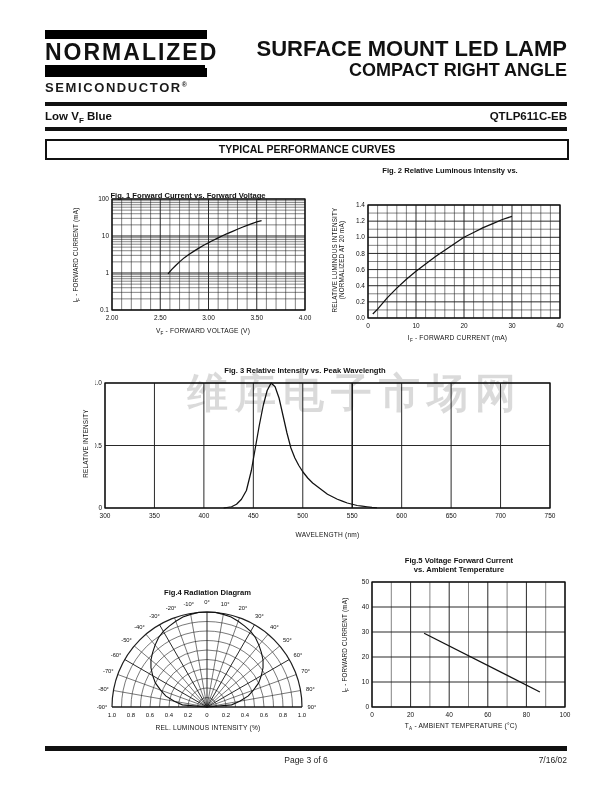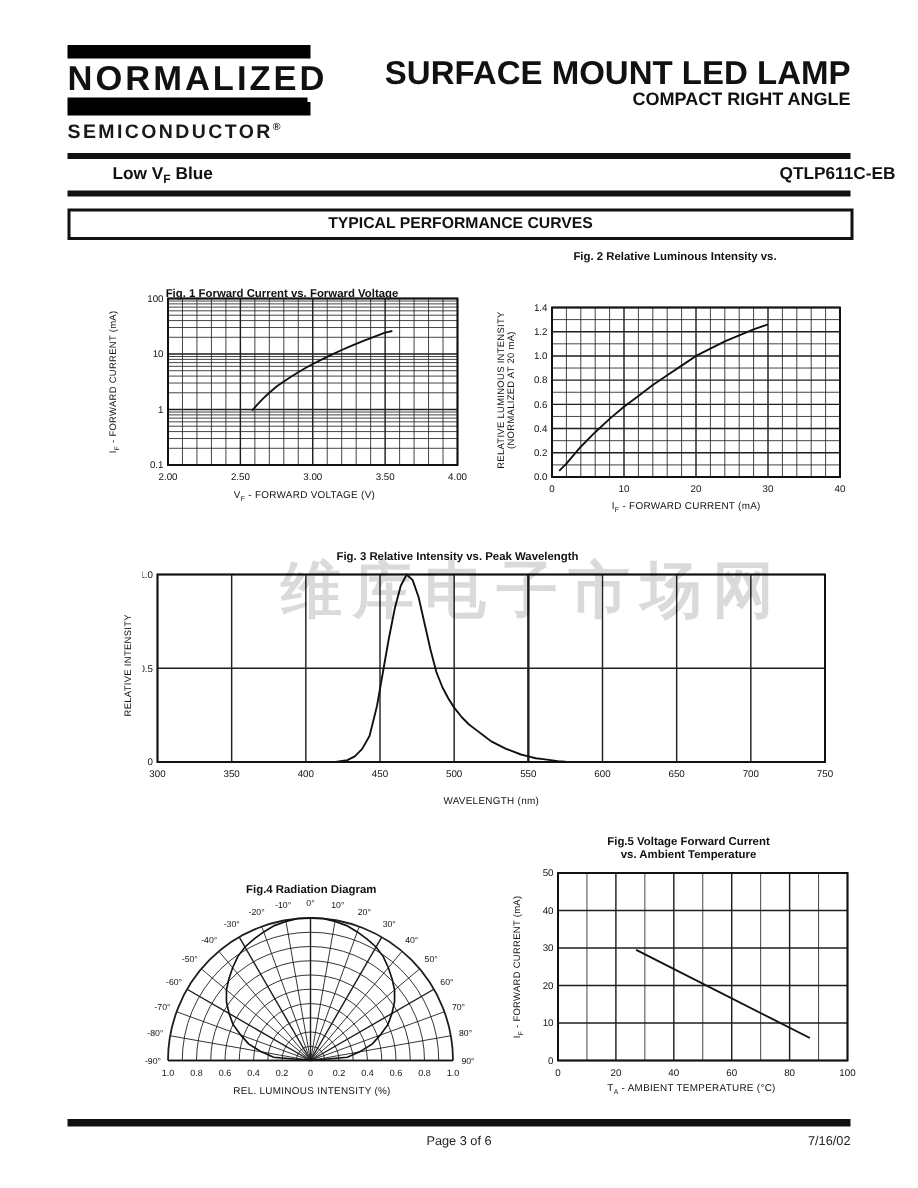--- a/index.html
+++ b/index.html
@@ -7,21 +7,21 @@
         font-family:"Liberation Sans",sans-serif;color:#111;overflow:hidden;
         box-shadow:0 0 0 1px #cfcfcf;}
   .abs{position:absolute;}
   
   .logo-bar{background:#000;height:9px;width:162px;}
   .logo-name{font-size:23px;font-weight:bold;letter-spacing:2px;line-height:1.05;
              border-bottom:3px solid #000;padding:1px 0 1px 0;width:160px;}
   .logo-semi{font-size:13px;font-weight:bold;letter-spacing:1.6px;margin-top:3px;color:#1a1a1a;}
   .logo-semi sup{font-size:7px;}
   .doc-title1{font-size:22px;font-weight:bold;text-align:right;line-height:1.05;}
-  .doc-title2{font-size:12px;font-weight:bold;text-align:right;line-height:1.15;}
+  .doc-title2{font-size:18px;font-weight:bold;text-align:right;line-height:1.15;}
   .rule{background:#111;height:4px;width:522px;}
   .subrow{width:522px;display:flex;justify-content:space-between;font-size:11.5px;font-weight:bold;}
   .secbox{width:512px;border:2px solid #111;font-size:10.5px;font-weight:bold;padding:2px 4px 3px 4px;}
   
   .ctitle{font-size:7.6px;font-weight:bold;text-align:center;line-height:1.25;}
   .axlab{font-size:6.6px;text-align:center;letter-spacing:.2px;}
   .vlab{font-size:6.3px;text-align:center;transform:rotate(-90deg);line-height:1.12;letter-spacing:.2px;}
   sub{font-size:70%;}
   svg text{font-family:"Liberation Sans",sans-serif;fill:#111;}
   .wm{font-size:41px;letter-spacing:7px;color:#000;opacity:0.14;white-space:nowrap;
@@ -39,21 +39,21 @@
     <div class="logo-name">NORMALIZED</div>
     <div class="logo-bar"></div>
     <div class="logo-semi"><span>SEMICONDUCTOR</span><sup>®</sup></div>
   </div>
   <div class="abs" style="right:45px;top:37px;">
     <div class="doc-title1">SURFACE MOUNT LED LAMP</div>
     <div class="doc-title2">COMPACT RIGHT ANGLE</div>
   </div>
 
   <div class="abs rule" style="left:45px;top:102px;"></div>
-  <div class="abs subrow" style="left:45px;top:110px;margin-left:30px;">
+  <div class="abs subrow" style="left:45px;top:110px;">
     <span id="part-family">Low V<sub>F</sub> Blue</span>
     <span>QTLP611C-EB</span>
   </div>
   <div class="abs rule" style="left:45px;top:127px;"></div>
   <div class="abs secbox" style="left:45px;top:139px;text-align:center;">TYPICAL PERFORMANCE CURVES</div>
 
   <div class="abs wm" style="left:146px;top:366px;">维库电子市场网</div>
 
   <div class="abs ctitle" style="left:63px;top:191px;width:250px;" id="fig1-title">
       <div>Fig. 1  Forward Current vs. Forward Voltage</div>

